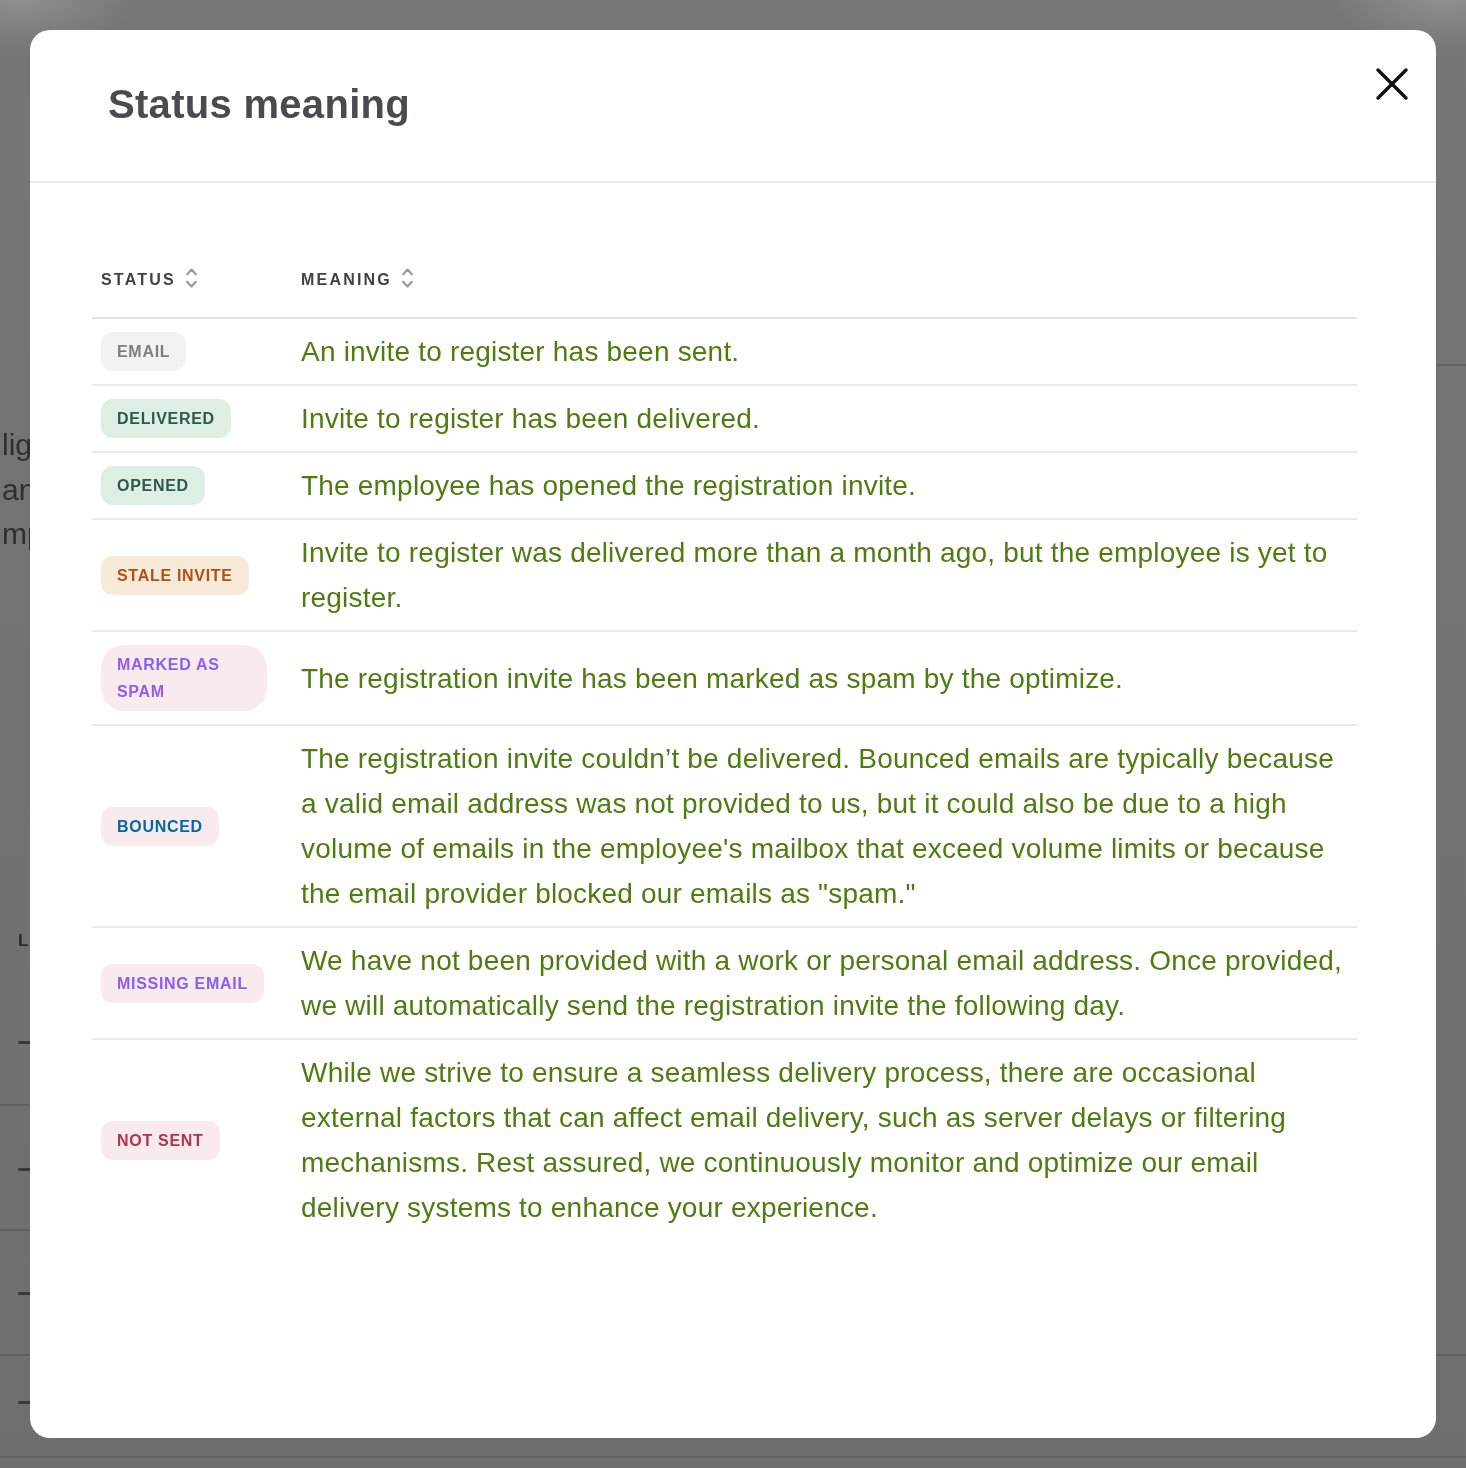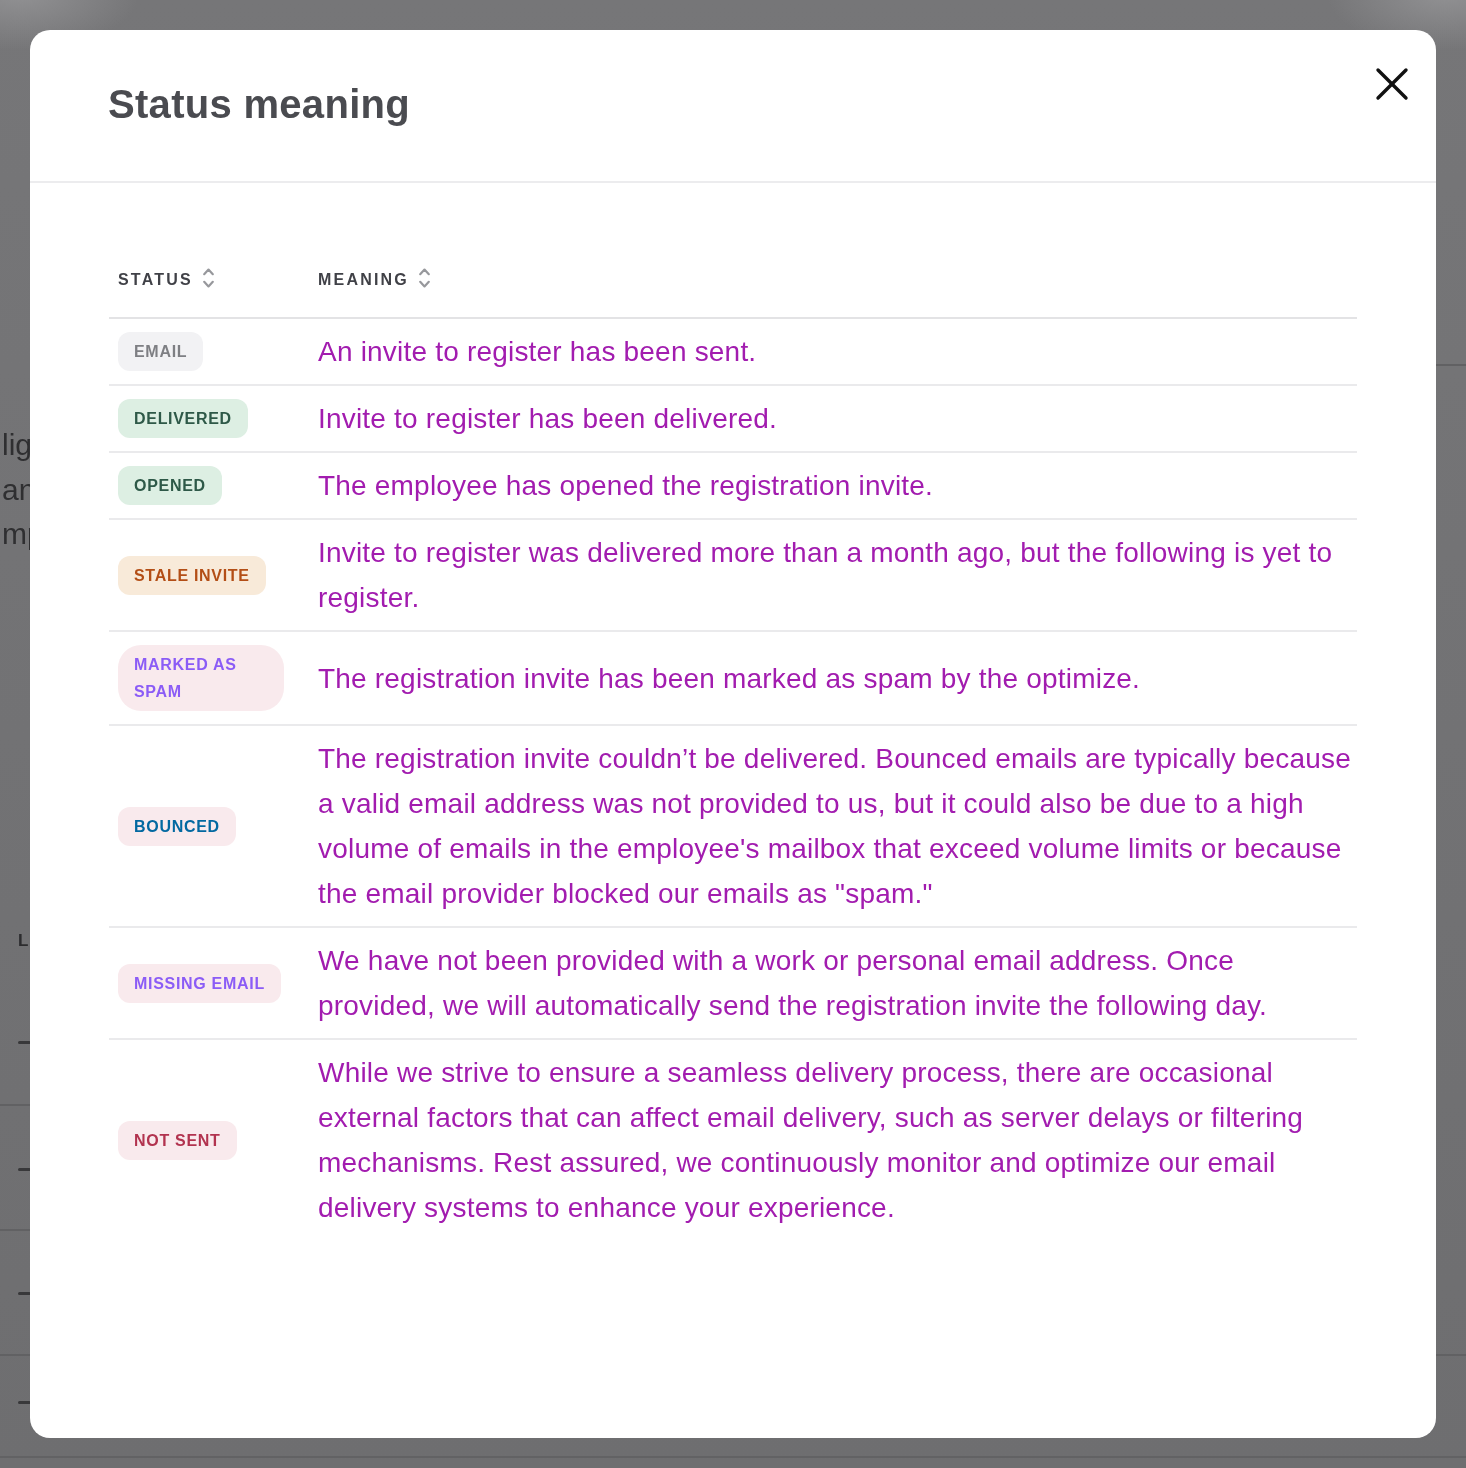--- a/index.html
+++ b/index.html
@@ -101,21 +101,21 @@
     background: transparent;
     padding: 0;
     cursor: pointer;
     display: flex;
     align-items: center;
     justify-content: center;
   }
   .close-btn svg { display: block; }
 
   .modal-body {
-    padding: 84px 79px 0 79px;
+    padding: 84px 79px 0 62px;
     box-sizing: border-box;
   }
 
   
   table.status-table {
     width: 100%;
     border-collapse: collapse;
     table-layout: fixed;
   }
   .col-status  { width: 200px; }
@@ -142,21 +142,21 @@
   td.status-cell {
     vertical-align: middle;
     padding: 13px 0 13px 9px;
   }
   td.meaning-cell {
     vertical-align: middle;
     padding: 10px 0 10px 9px;
     font-size: 28px;
     line-height: 45px;
     letter-spacing: 0.2px;
-    color: #a21caf;
+    color: #4d7c0f;
   }
   .badge {
     display: inline-block;
     box-sizing: border-box;
     max-width: 166px;
     padding: 6px 16px;
     border-radius: 12px;
     font-size: 16px;
     font-weight: bold;
     letter-spacing: 0.7px;
@@ -244,21 +244,21 @@
           <tr>
     <td class="status-cell">
       <span class="badge" style="background: rgb(221, 239, 227); color: rgb(46, 89, 72);">OPENED</span>
     </td>
     <td class="meaning-cell">The employee has opened the registration invite.</td>
   </tr>
           <tr>
     <td class="status-cell">
       <span class="badge" style="background: rgb(248, 234, 217); color: rgb(179, 78, 22);">STALE INVITE</span>
     </td>
-    <td class="meaning-cell">Invite to register was delivered more than a month ago, but the following is yet to register.</td>
+    <td class="meaning-cell">Invite to register was delivered more than a month ago, but the employee is yet to register.</td>
   </tr>
           <tr>
     <td class="status-cell">
       <span class="badge" style="background: rgb(249, 234, 237); color: #8b5cf6; border-radius: 23px;">MARKED AS SPAM</span>
     </td>
     <td class="meaning-cell">The registration invite has been marked as spam by the optimize.</td>
   </tr>
           <tr>
     <td class="status-cell">
       <span class="badge" style="background: rgb(249, 234, 237); color: #0369a1;">BOUNCED</span>

